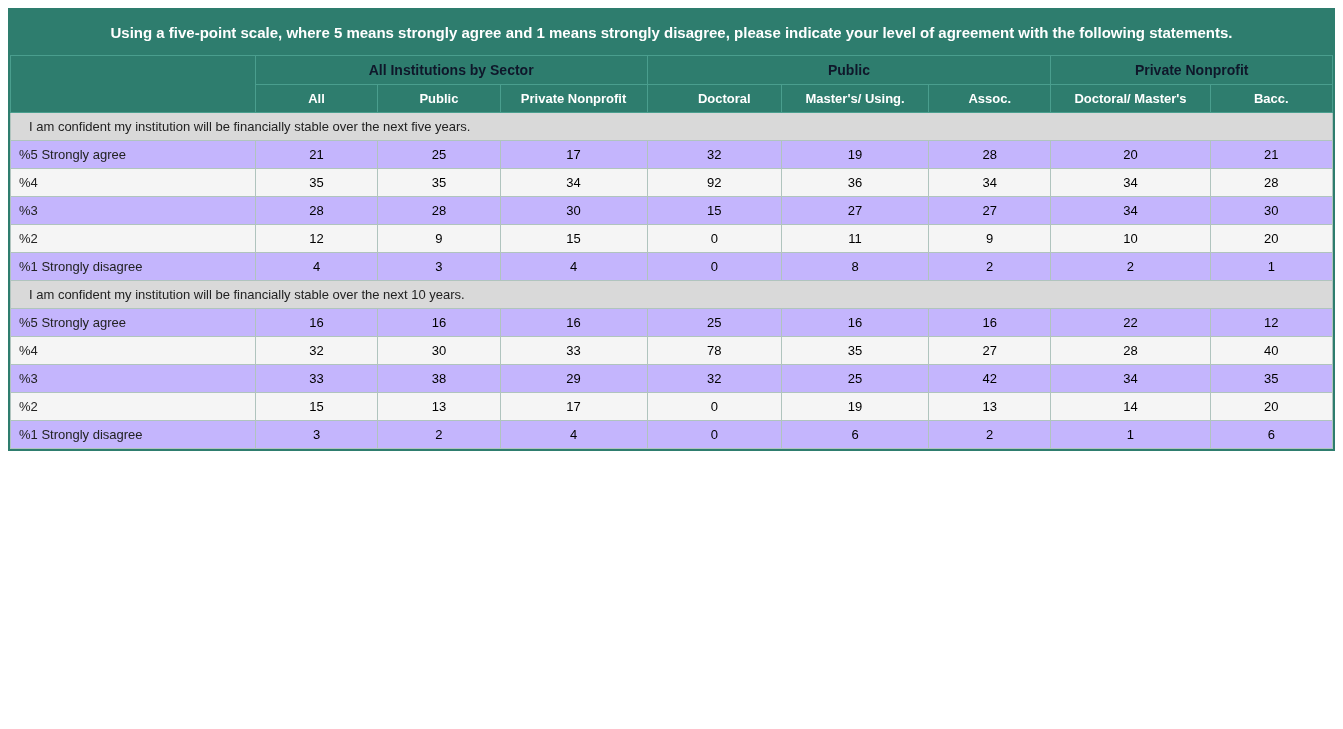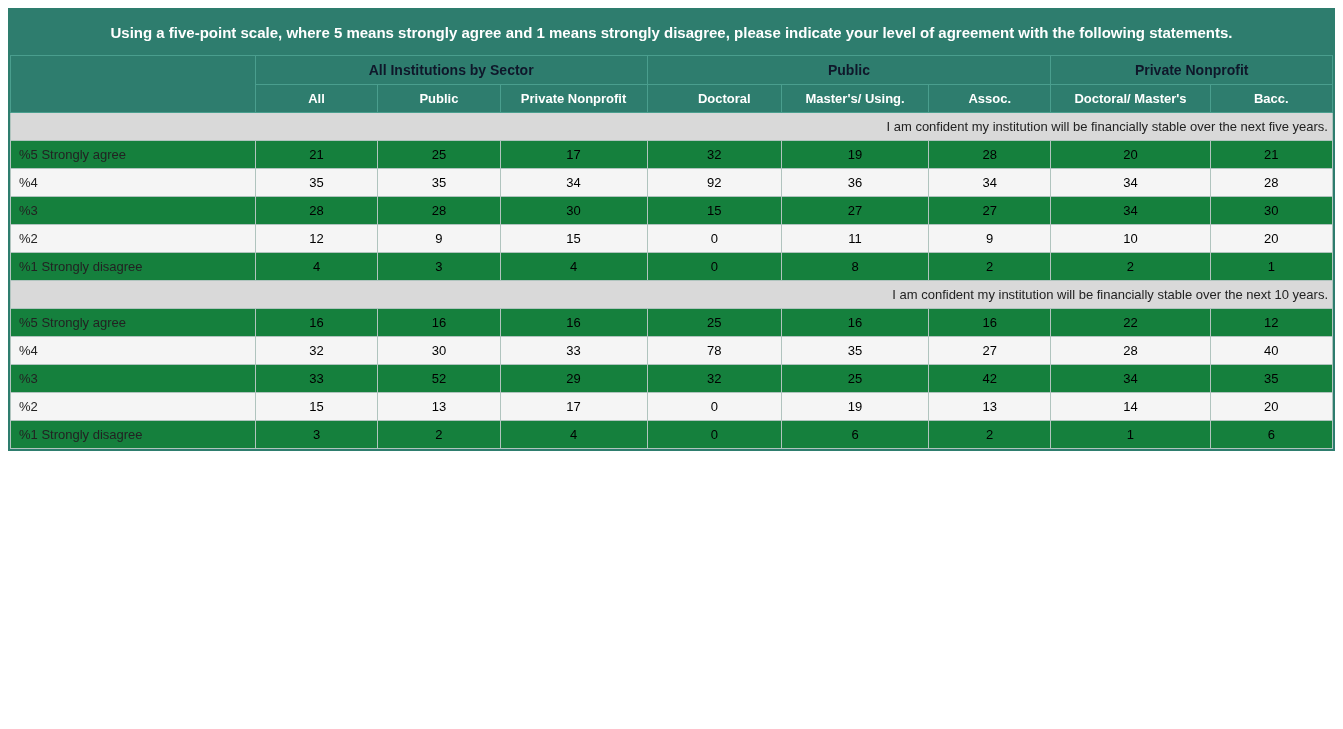--- a/index.html
+++ b/index.html
@@ -40,28 +40,28 @@
     }
     .header-sub {
       background: #2e7d6e;
       color: #fff;
       font-weight: bold;
       font-size: 13px;
     }
     
     .section-header {
       background: #d9d9d9;
-      text-align: right;
+      text-align: left;
       padding-left: 18px;
       font-size: 13px;
       color: #222;
     }
     
     .row-odd {
-      background: #15803d;
+      background: #c4b5fd;
       margin-top: 35px;
     }
     .row-even {
       background: #f5f5f5;
     }
     td.row-label {
       text-align: left;
       padding-left: 8px;
       font-size: 13px;
       color: #222;
@@ -171,21 +171,21 @@
           <td>33</td>
           <td>78</td>
           <td>35</td>
           <td>27</td>
           <td>28</td>
           <td>40</td>
         </tr>
         <tr class="row-odd">
           <td class="row-label">%3</td>
           <td>33</td>
-          <td>52</td>
+          <td>38</td>
           <td>29</td>
           <td>32</td>
           <td>25</td>
           <td>42</td>
           <td>34</td>
           <td>35</td>
         </tr>
         <tr class="row-even">
           <td class="row-label">%2</td>
           <td>15</td>

